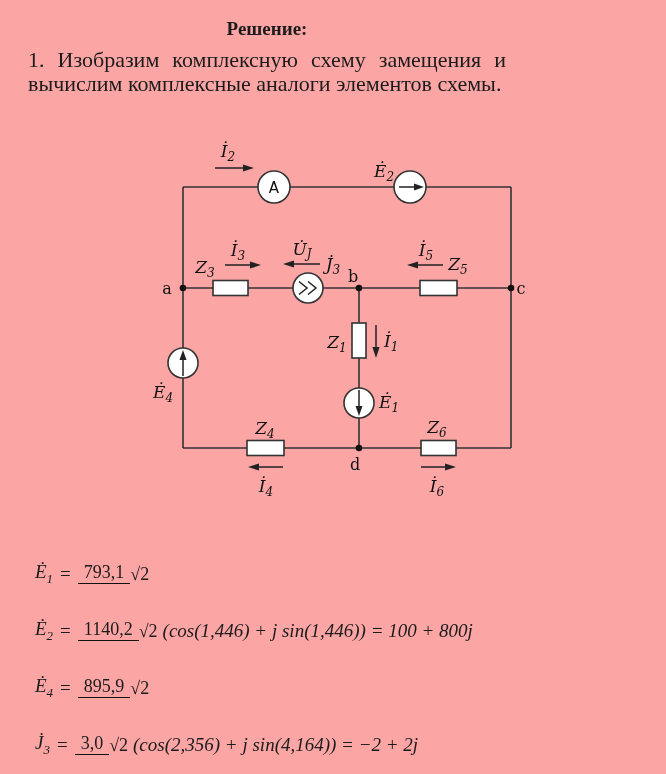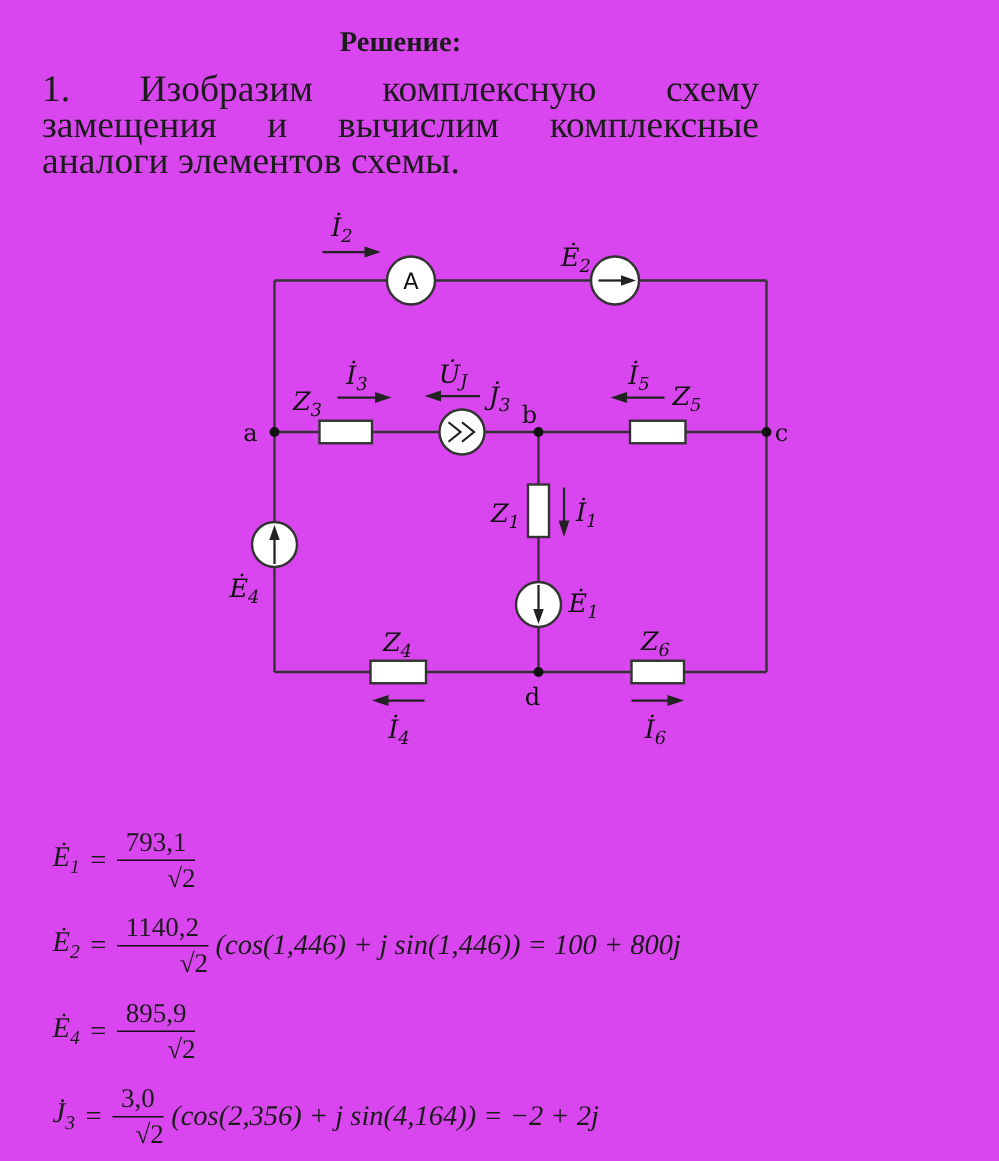--- a/index.html
+++ b/index.html
@@ -1,39 +1,39 @@
 <!DOCTYPE html>
 <html><head>
 <meta charset="utf-8">
 <style>
   html,body{margin:0;padding:0;background:#ffffff;}
-  .page{position:relative;width:666px;height:774px;background:#d946ef;overflow:hidden;
+  .page{position:relative;width:666px;height:774px;background:#fca5a5;overflow:hidden;
         font-family:"Liberation Serif", serif;color:#1b1b1b;}
   .title{position:absolute;left:28px;top:18px;width:478px;text-align:center;
          font-size:19px;font-weight:bold;}
-  .para{position:absolute;left:28px;top:48px;width:478px;font-size:25px;line-height:24px;
+  .para{position:absolute;left:28px;top:48px;width:478px;font-size:22px;line-height:24px;
         text-align:justify;}
   
   .circuit{position:absolute;left:140px;top:125px;}
   .wire{stroke:#333;stroke-width:1.6;fill:none;}
   .comp{fill:#ffffff;stroke:#333;stroke-width:1.6;}
   .arr{stroke:#222;stroke-width:1.5;fill:none;}
   .head{fill:#222;stroke:none;}
   .dot{fill:#111;stroke:none;}
   .lab{font-family:"DejaVu Serif", serif;font-style:italic;font-size:17px;fill:#111;}
   .lab .sub{font-size:12px;}
   .nodel{font-family:"DejaVu Serif", serif;font-size:16px;fill:#111;}
   .amm{font-family:"DejaVu Sans", sans-serif;font-size:15px;fill:#111;}
   
   .formulas{position:absolute;left:35px;top:545px;font-size:19px;}
   .formula{height:57px;display:flex;align-items:center;white-space:pre;}
   .f-lhs{font-style:italic;}
   .f-lhs sub{font-size:13px;font-style:italic;}
   .f-eq{margin:0 7px;}
-  .frac{display:inline-flex;flex-direction:column;align-items:flex-end;margin-right:5px;line-height:1.1;}
+  .frac{display:inline-flex;flex-direction:row;align-items:flex-start;margin-right:5px;line-height:1.1;}
   .frac .num{padding:0 6px 1px 6px;border-bottom:1.5px solid #111;font-size:18px;}
   .frac .den{padding-top:2px;font-size:18px;}
   .f-rest{font-style:italic;}
 </style>
 </head>
 <body>
 
 <div class="page">
 
   <div class="title">Решение:</div>

